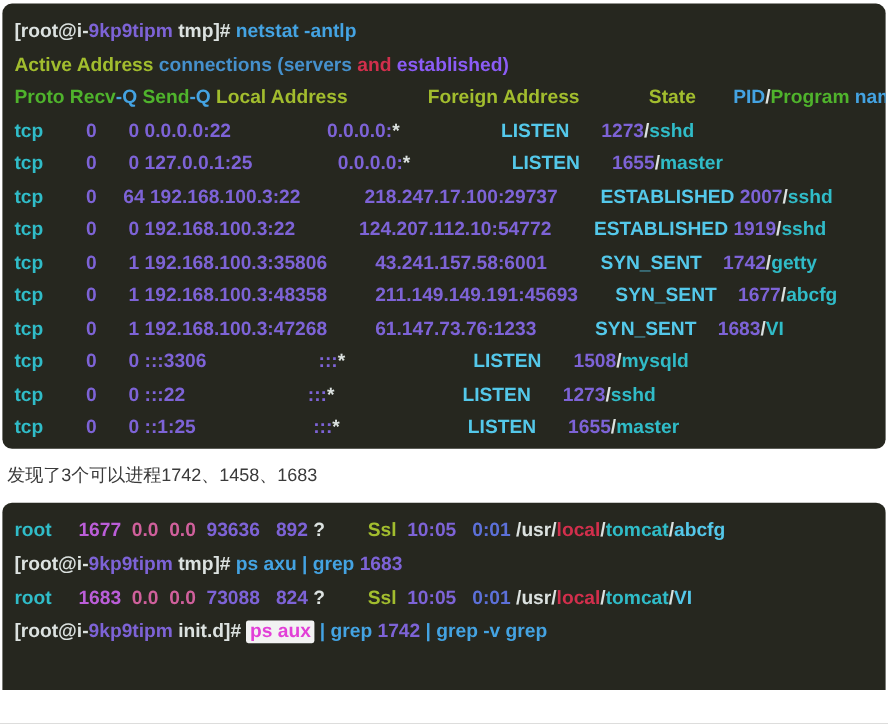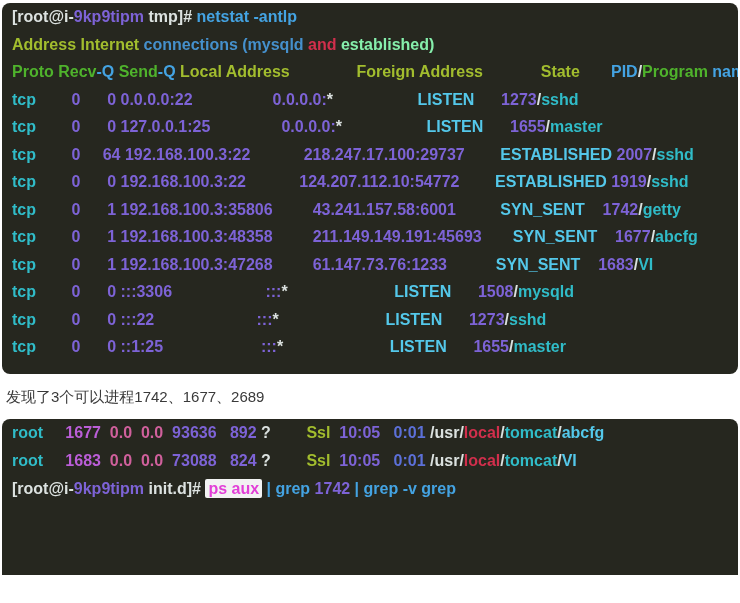--- a/index.html
+++ b/index.html
@@ -15,21 +15,21 @@
     width: 740px;
     height: 603px;
     overflow: hidden;
   }
   .terminal {
     box-sizing: border-box;
     margin: 0 2px;
     width: 736px;
     background: var(--term-bg, #26271f);
     border-radius: 8px;
-    padding: 0 10px;
+    padding: 10px 10px;
     font-family: "Liberation Sans", sans-serif;
     font-weight: bold;
     font-size: 16px;
     color: #dce2e0;
     overflow: hidden;
   }
   #terminal1 {
     margin-top: 3px;
     height: 371px;
   }
@@ -57,36 +57,37 @@
     line-height: 27px;
     font-family: "Liberation Sans", sans-serif;
   }
 </style>
 </head>
 <body>
 
 <div class="page">
   <div class="terminal" id="terminal1">
       <div class="line"><span style="color: rgb(220, 226, 224);">[root@i-</span><span style="color: rgb(125, 99, 214);">9kp9tipm</span><span style="color: rgb(220, 226, 224);"> tmp]# </span><span style="color: rgb(68, 163, 226);">netstat -antlp</span></div>
-      <div class="line"><span style="color: rgb(162, 189, 46);">Address Internet</span><span style="color: rgb(69, 144, 204);"> connections (mysqld </span><span style="color: rgb(209, 47, 76);">and</span><span style="color: #86efac;"> established)</span></div>
+      <div class="line"><span style="color: rgb(162, 189, 46);">Active Address</span><span style="color: rgb(69, 144, 204);"> connections (servers </span><span style="color: rgb(209, 47, 76);">and</span><span style="color: #8b5cf6;"> established)</span></div>
       <div class="line"><span style="color: rgb(79, 179, 44);">Proto Recv</span><span style="color: rgb(68, 163, 226);">-Q</span><span style="color: rgb(79, 179, 44);"> Send</span><span style="color: rgb(68, 163, 226);">-Q</span><span style="color: rgb(162, 189, 46);"> Local Address               </span><span style="color: rgb(162, 189, 46);">Foreign Address             </span><span style="color: rgb(162, 189, 46);">State       </span><span style="color: rgb(68, 163, 226);">PID</span><span style="color: rgb(220, 226, 224);">/</span><span style="color: rgb(79, 179, 44);">Program </span><span style="color: rgb(68, 163, 226);">name</span></div>
       <div class="line"><span style="color: rgb(48, 188, 200);">tcp</span><span style="color: rgb(125, 99, 214);">        0      0 0.0.0.0:22                  0.0.0.0:</span><span style="color: rgb(220, 226, 224);">*</span><span style="color: rgb(84, 200, 234);">                   LISTEN</span><span style="color: rgb(220, 226, 224);">      </span><span style="color: rgb(125, 99, 214);">1273</span><span style="color: rgb(220, 226, 224);">/</span><span style="color: rgb(48, 188, 200);">sshd</span></div>
       <div class="line"><span style="color: rgb(48, 188, 200);">tcp</span><span style="color: rgb(125, 99, 214);">        0      0 127.0.0.1:25                0.0.0.0:</span><span style="color: rgb(220, 226, 224);">*</span><span style="color: rgb(84, 200, 234);">                   LISTEN</span><span style="color: rgb(220, 226, 224);">      </span><span style="color: rgb(125, 99, 214);">1655</span><span style="color: rgb(220, 226, 224);">/</span><span style="color: rgb(48, 188, 200);">master</span></div>
       <div class="line"><span style="color: rgb(48, 188, 200);">tcp</span><span style="color: rgb(125, 99, 214);">        0     64 192.168.100.3:22            218.247.17.100:29737</span><span style="color: rgb(84, 200, 234);">        ESTABLISHED</span><span style="color: rgb(220, 226, 224);"> </span><span style="color: rgb(125, 99, 214);">2007</span><span style="color: rgb(220, 226, 224);">/</span><span style="color: rgb(48, 188, 200);">sshd</span></div>
       <div class="line"><span style="color: rgb(48, 188, 200);">tcp</span><span style="color: rgb(125, 99, 214);">        0      0 192.168.100.3:22            124.207.112.10:54772</span><span style="color: rgb(84, 200, 234);">        ESTABLISHED</span><span style="color: rgb(220, 226, 224);"> </span><span style="color: rgb(125, 99, 214);">1919</span><span style="color: rgb(220, 226, 224);">/</span><span style="color: rgb(48, 188, 200);">sshd</span></div>
       <div class="line"><span style="color: rgb(48, 188, 200);">tcp</span><span style="color: rgb(125, 99, 214);">        0      1 192.168.100.3:35806         43.241.157.58:6001</span><span style="color: rgb(84, 200, 234);">          SYN_SENT</span><span style="color: rgb(220, 226, 224);">    </span><span style="color: rgb(125, 99, 214);">1742</span><span style="color: rgb(220, 226, 224);">/</span><span style="color: rgb(48, 188, 200);">getty</span></div>
       <div class="line"><span style="color: rgb(48, 188, 200);">tcp</span><span style="color: rgb(125, 99, 214);">        0      1 192.168.100.3:48358         211.149.149.191:45693</span><span style="color: rgb(84, 200, 234);">       SYN_SENT</span><span style="color: rgb(220, 226, 224);">    </span><span style="color: rgb(125, 99, 214);">1677</span><span style="color: rgb(220, 226, 224);">/</span><span style="color: rgb(48, 188, 200);">abcfg</span></div>
       <div class="line"><span style="color: rgb(48, 188, 200);">tcp</span><span style="color: rgb(125, 99, 214);">        0      1 192.168.100.3:47268         61.147.73.76:1233</span><span style="color: rgb(84, 200, 234);">           SYN_SENT</span><span style="color: rgb(220, 226, 224);">    </span><span style="color: rgb(125, 99, 214);">1683</span><span style="color: rgb(220, 226, 224);">/</span><span style="color: rgb(48, 188, 200);">VI</span></div>
       <div class="line"><span style="color: rgb(48, 188, 200);">tcp</span><span style="color: rgb(125, 99, 214);">        0      0 :::3306                     :::</span><span style="color: rgb(220, 226, 224);">*</span><span style="color: rgb(84, 200, 234);">                        LISTEN</span><span style="color: rgb(220, 226, 224);">      </span><span style="color: rgb(125, 99, 214);">1508</span><span style="color: rgb(220, 226, 224);">/</span><span style="color: rgb(48, 188, 200);">mysqld</span></div>
       <div class="line"><span style="color: rgb(48, 188, 200);">tcp</span><span style="color: rgb(125, 99, 214);">        0      0 :::22                       :::</span><span style="color: rgb(220, 226, 224);">*</span><span style="color: rgb(84, 200, 234);">                        LISTEN</span><span style="color: rgb(220, 226, 224);">      </span><span style="color: rgb(125, 99, 214);">1273</span><span style="color: rgb(220, 226, 224);">/</span><span style="color: rgb(48, 188, 200);">sshd</span></div>
       <div class="line"><span style="color: rgb(48, 188, 200);">tcp</span><span style="color: rgb(125, 99, 214);">        0      0 ::1:25                      :::</span><span style="color: rgb(220, 226, 224);">*</span><span style="color: rgb(84, 200, 234);">                        LISTEN</span><span style="color: rgb(220, 226, 224);">      </span><span style="color: rgb(125, 99, 214);">1655</span><span style="color: rgb(220, 226, 224);">/</span><span style="color: rgb(48, 188, 200);">master</span></div>
     </div>
 
   <div class="note">
-    <div>发现了3个可以进程1742、1677、2689</div>
+    <div>发现了3个可以进程1742、1458、1683</div>
   </div>
 
   <div class="terminal" id="terminal2">
       <div class="line"><span style="color: rgb(48, 188, 200);">root</span><span style="color: rgb(220, 226, 224);">     </span><span style="color: rgb(187, 94, 216);">1677</span><span style="color: rgb(208, 96, 156);">  0.0  0.0</span><span style="color: rgb(125, 99, 214);">  93636   892 </span><span style="color: rgb(220, 226, 224);">?</span><span style="color: rgb(162, 189, 46);">        Ssl</span><span style="color: rgb(125, 99, 214);">  10:05</span><span style="color: rgb(92, 112, 216);">   0:01</span><span style="color: rgb(220, 226, 224);"> /usr/</span><span style="color: rgb(209, 47, 76);">local</span><span style="color: rgb(220, 226, 224);">/</span><span style="color: rgb(48, 188, 200);">tomcat</span><span style="color: rgb(220, 226, 224);">/</span><span style="color: rgb(84, 200, 234);">abcfg</span></div>
+      <div class="line"><span style="color: rgb(220, 226, 224);">[root@i-</span><span style="color: rgb(125, 99, 214);">9kp9tipm</span><span style="color: rgb(220, 226, 224);"> tmp]# </span><span style="color: rgb(68, 163, 226);">ps axu | grep </span><span style="color: rgb(125, 99, 214);">1683</span></div>
       <div class="line"><span style="color: rgb(48, 188, 200);">root</span><span style="color: rgb(220, 226, 224);">     </span><span style="color: rgb(187, 94, 216);">1683</span><span style="color: rgb(208, 96, 156);">  0.0  0.0</span><span style="color: rgb(125, 99, 214);">  73088   824 </span><span style="color: rgb(220, 226, 224);">?</span><span style="color: rgb(162, 189, 46);">        Ssl</span><span style="color: rgb(125, 99, 214);">  10:05</span><span style="color: rgb(92, 112, 216);">   0:01</span><span style="color: rgb(220, 226, 224);"> /usr/</span><span style="color: rgb(209, 47, 76);">local</span><span style="color: rgb(220, 226, 224);">/</span><span style="color: rgb(48, 188, 200);">tomcat</span><span style="color: rgb(220, 226, 224);">/</span><span style="color: rgb(84, 200, 234);">VI</span></div>
       <div class="line"><span style="color: rgb(220, 226, 224);">[root@i-</span><span style="color: rgb(125, 99, 214);">9kp9tipm</span><span style="color: rgb(220, 226, 224);"> init.d]# </span><span class="hl">ps aux</span><span style="color: rgb(220, 226, 224);"> </span><span style="color: rgb(68, 163, 226);">| grep </span><span style="color: rgb(125, 99, 214);">1742</span><span style="color: rgb(68, 163, 226);"> | grep -v grep</span></div>
     </div>
 </div>
 
 </body></html>

